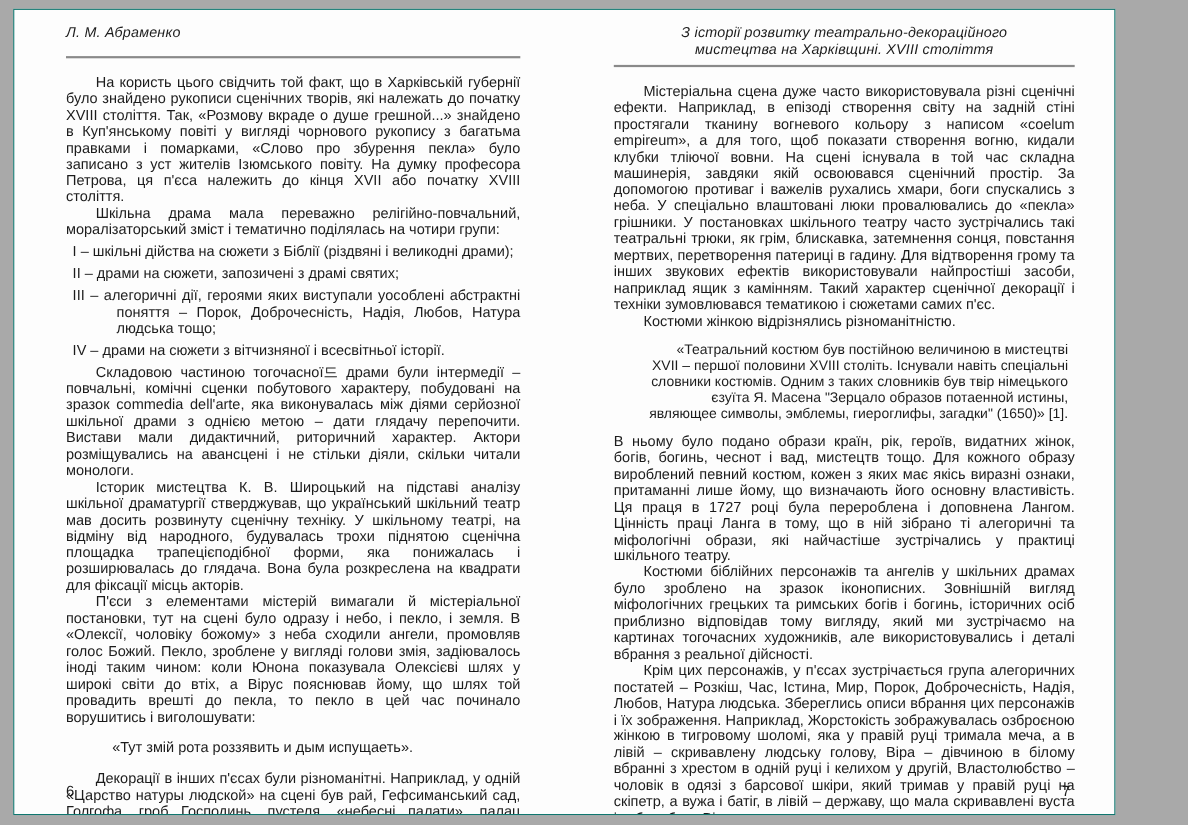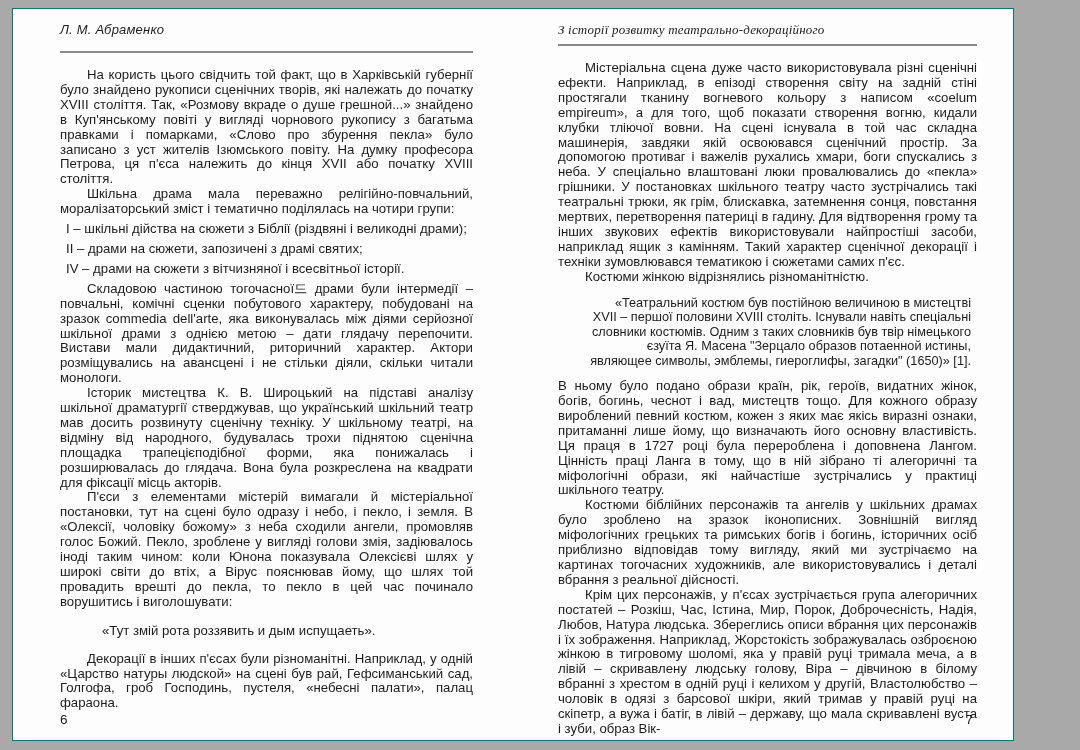--- a/index.html
+++ b/index.html
@@ -35,21 +35,21 @@
   .page.left  { padding: 13px 40px 0 47px; }
   .page.right { padding: 13px 36px 0 45px; }
 
   .running-header {
     font-style: italic;
     font-size: 13px;
     line-height: 15px;
     letter-spacing: .2px;
   }
   .page.left  .running-header { text-align: left; }
-  .page.right .running-header { text-align: left; font-family: Liberation Serif, serif; }
+  .page.right .running-header { text-align: center; }
   .rule {
     height: 2px;
     background: var(--rule);
     margin-top: 7px;
   }
   .page.left .rule { margin-top: 14px; }
 
   .body {
     margin-top: 15px;
     font-size: 13.2px;
@@ -92,34 +92,36 @@
   <section class="page left">
     <header>
       <div class="running-header">Л. М. Абраменко</div>
       <div class="rule"></div>
     </header>
     <div class="body">
       <p class="indent">На користь цього свідчить той факт, що в Харківській губернії було знайдено рукописи сценічних творів, які належать до початку XVIII століття. Так, «Розмову вкраде о душе грешной...» знайдено в Куп'янському повіті у вигляді чорнового рукопису з багатьма правками і помарками, «Слово про збурення пекла» було записано з уст жителів Ізюмського повіту. На думку професора Петрова, ця п'єса належить до кінця XVII або початку XVIII століття.</p>
       <p class="indent">Шкільна драма мала переважно релігійно-повчальний, моралізаторський зміст і тематично поділялась на чотири групи:</p>
       <p class="list">I – шкільні дійства на сюжети з Біблії (різдвяні і великодні драми);</p>
       <p class="list">II – драми на сюжети, запозичені з драмі святих;</p>
+      <p class="list">III – алегоричні дії, героями яких виступали уособлені абстрактні поняття – Порок, Доброчесність, Надія, Любов, Натура людська тощо;</p>
       <p class="list">IV – драми на сюжети з вітчизняної і всесвітньої історії.</p>
       <p class="indent">Складовою частиною тогочасної드 драми були інтермедії – повчальні, комічні сценки побутового характеру, побудовані на зразок commedia dell'arte, яка виконувалась між діями серйозної шкільної драми з однією метою – дати глядачу перепочити. Вистави мали дидактичний, риторичний характер. Актори розміщувались на авансцені і не стільки діяли, скільки читали монологи.</p>
       <p class="indent">Історик мистецтва К. В. Широцький на підставі аналізу шкільної драматургії стверджував, що український шкільний театр мав досить розвинуту сценічну техніку. У шкільному театрі, на відміну від народного, будувалась трохи піднятою сценічна площадка трапецієподібної форми, яка понижалась і розширювалась до глядача. Вона була розкреслена на квадрати для фіксації місць акторів.</p>
       <p class="indent">П'єси з елементами містерій вимагали й містеріальної постановки, тут на сцені було одразу і небо, і пекло, і земля. В «Олексії, чоловіку божому» з неба сходили ангели, промовляв голос Божий. Пекло, зроблене у вигляді голови змія, задіювалось іноді таким чином: коли Юнона показувала Олексієві шлях у широкі світи до втіх, а Вірус пояснював йому, що шлях той провадить врешті до пекла, то пекло в цей час починало ворушитись і виголошувати:</p>
       <p class="verse">«Тут змій рота роззявить и дым испущаеть».</p>
       <p class="indent">Декорації в інших п'єсах були різноманітні. Наприклад, у одній «Царство натуры людской» на сцені був рай, Гефсиманський сад, Голгофа, гроб Господинь, пустеля, «небесні палати», палац фараона.</p>
     </div>
     <div class="pagenum">6</div>
   </section>
 
   <section class="page right">
     <header>
       <div class="running-header">
         <div>З історії розвитку театрально-декораційного</div>
+        <div>мистецтва на Харківщині. XVIII століття</div>
       </div>
       <div class="rule"></div>
     </header>
     <div class="body">
       <p class="indent">Містеріальна сцена дуже часто використовувала різні сценічні ефекти. Наприклад, в епізоді створення світу на задній стіні простягали тканину вогневого кольору з написом «coelum empireum», а для того, щоб показати створення вогню, кидали клубки тліючої вовни. На сцені існувала в той час складна машинерія, завдяки якій освоювався сценічний простір. За допомогою противаг і важелів рухались хмари, боги спускались з неба. У спеціально влаштовані люки провалювались до «пекла» грішники. У постановках шкільного театру часто зустрічались такі театральні трюки, як грім, блискавка, затемнення сонця, повстання мертвих, перетворення патериці в гадину. Для відтворення грому та інших звукових ефектів використовували найпростіші засоби, наприклад ящик з камінням. Такий характер сценічної декорації і техніки зумовлювався тематикою і сюжетами самих п'єс.</p>
       <p class="indent">Костюми жінкою відрізнялись різноманітністю.</p>
       <p class="bq">«Театральний костюм був постійною величиною в мистецтві XVII – першої половини XVIII століть. Існували навіть спеціальні словники костюмів. Одним з таких словників був твір німецького єзуїта Я. Масена "Зерцало образов потаенной истины, являющее символы, эмблемы, гиероглифы, загадки" (1650)» [1].</p>
       <p class="flush">В ньому було подано образи країн, рік, героїв, видатних жінок, богів, богинь, чеснот і вад, мистецтв тощо. Для кожного образу вироблений певний костюм, кожен з яких має якісь виразні ознаки, притаманні лише йому, що визначають його основну властивість. Ця праця в 1727 році була перероблена і доповнена Лангом. Цінність праці Ланга в тому, що в ній зібрано ті алегоричні та міфологічні образи, які найчастіше зустрічались у практиці шкільного театру.</p>
       <p class="indent">Костюми біблійних персонажів та ангелів у шкільних драмах було зроблено на зразок іконописних. Зовнішній вигляд міфологічних грецьких та римських богів і богинь, історичних осіб приблизно відповідав тому вигляду, який ми зустрічаємо на картинах тогочасних художників, але використовувались і деталі вбрання з реальної дійсності.</p>
       <p class="indent">Крім цих персонажів, у п'єсах зустрічається група алегоричних постатей – Розкіш, Час, Істина, Мир, Порок, Доброчесність, Надія, Любов, Натура людська. Збереглись описи вбрання цих персонажів і їх зображення. Наприклад, Жорстокість зображувалась озброєною жінкою в тигровому шоломі, яка у правій руці тримала меча, а в лівій – скривавлену людську голову, Віра – дівчиною в білому вбранні з хрестом в одній руці і келихом у другій, Властолюбство – чоловік в одязі з барсової шкіри, який тримав у правій руці на скіпетр, а вужа і батіг, в лівій – державу, що мала скривавлені вуста і зуби, образ Вік-</p>

